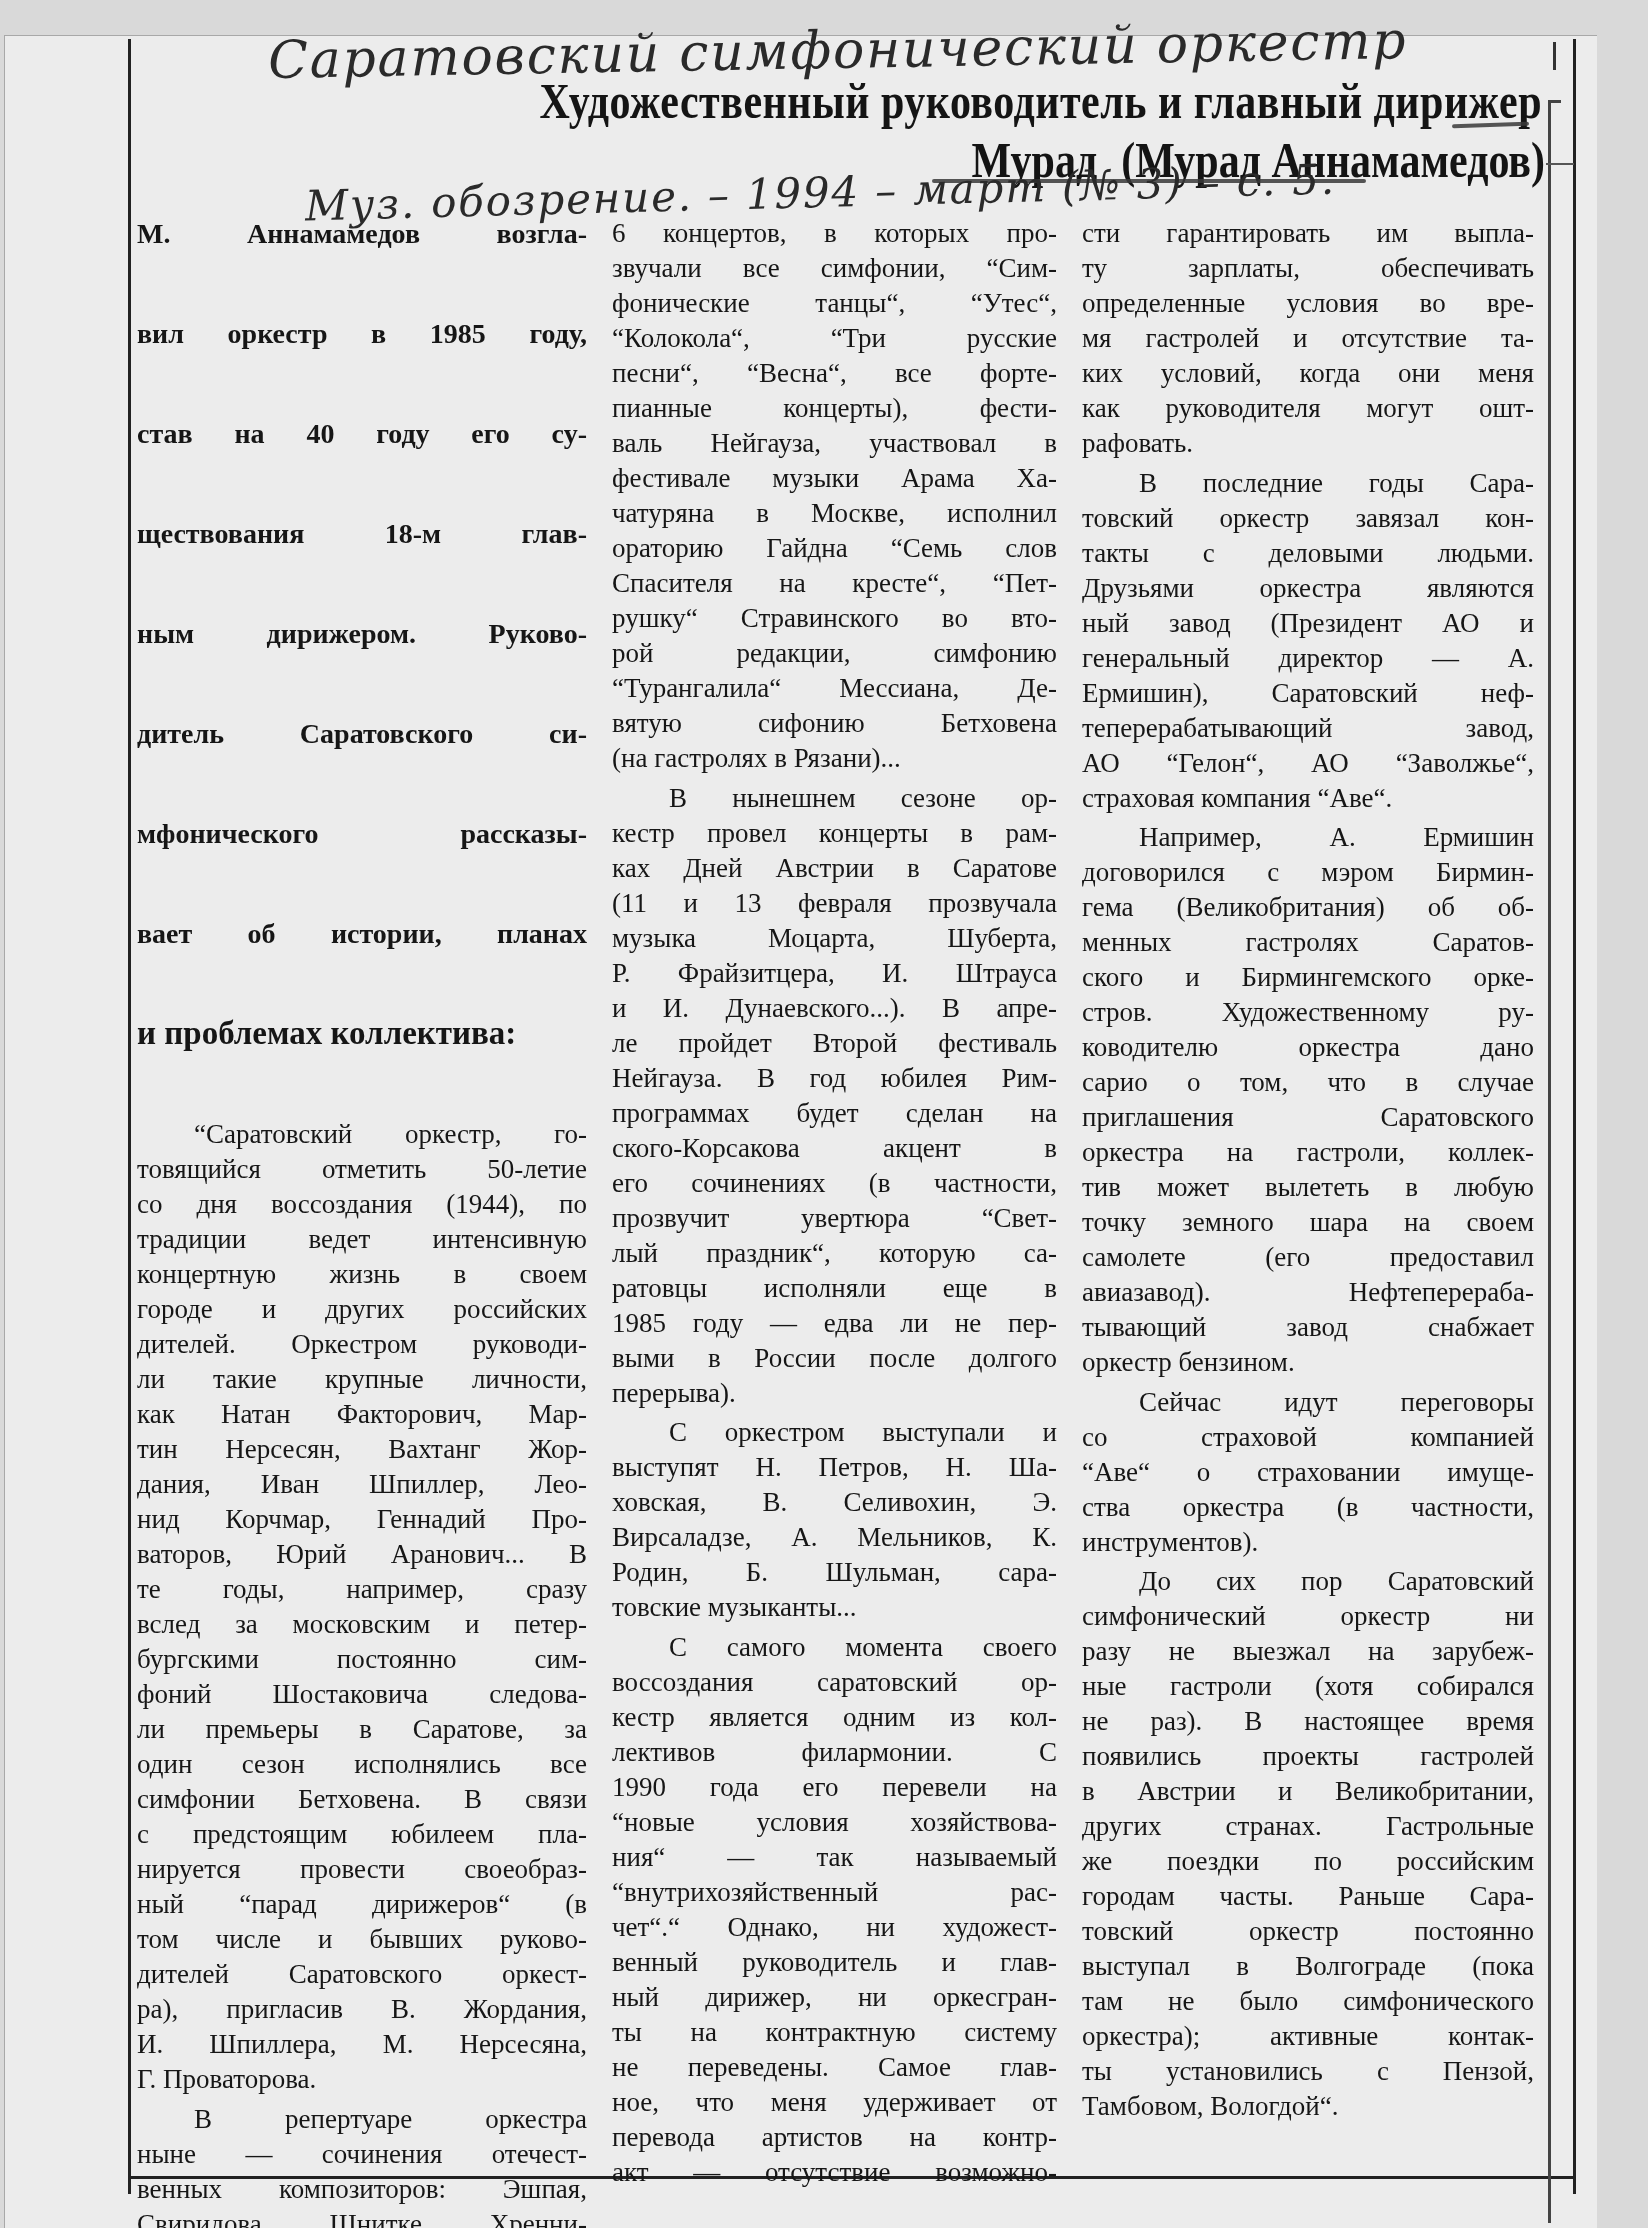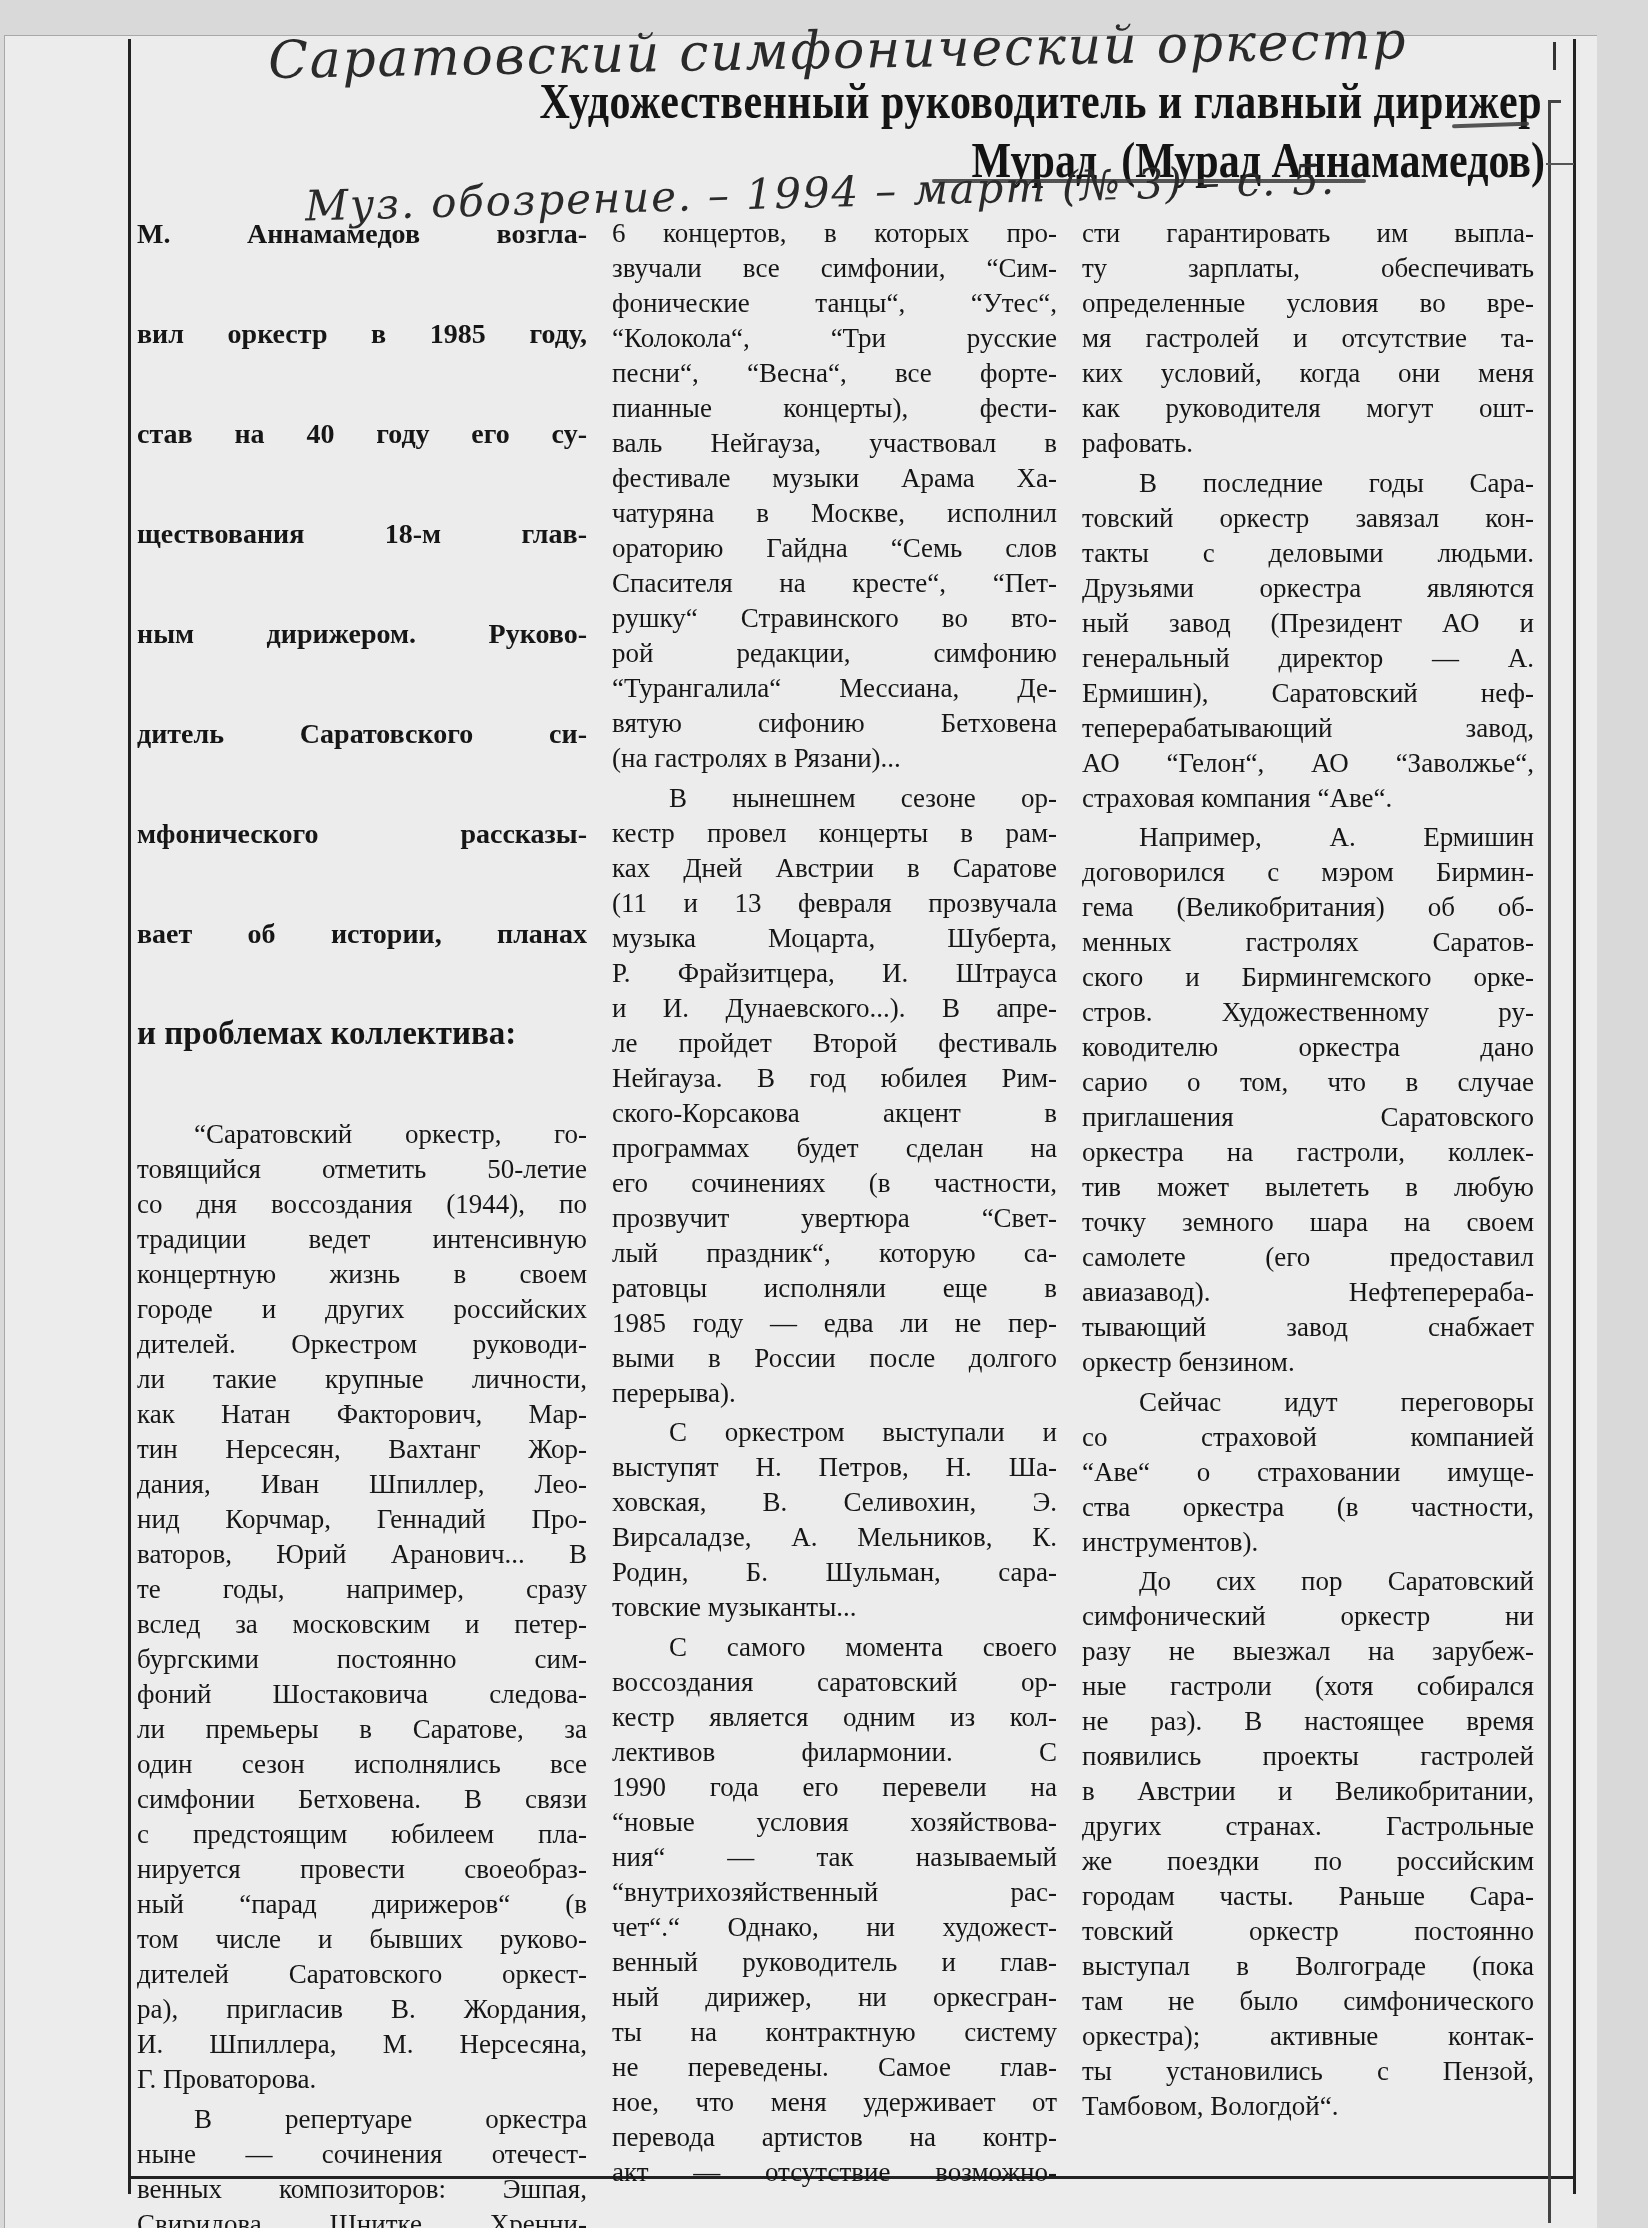--- a/index.html
+++ b/index.html
@@ -160,22 +160,22 @@
       <span class="line last">(на гастролях в Рязани)...</span>
       <span class="line ind pgap">В нынешнем сезоне ор-</span>
       <span class="line ">кестр провел концерты в рам-</span>
       <span class="line ">ках Дней Австрии в Саратове</span>
       <span class="line ">(11 и 13 февраля прозвучала</span>
       <span class="line ">музыка Моцарта, Шуберта,</span>
       <span class="line ">Р. Фрайзитцера, И. Штрауса</span>
       <span class="line ">и И. Дунаевского...). В апре-</span>
       <span class="line ">ле пройдет Второй фестиваль</span>
       <span class="line ">Нейгауза. В год юбилея Рим-</span>
+      <span class="line ">программах будет сделан на</span>
       <span class="line ">ского-Корсакова акцент в</span>
-      <span class="line ">программах будет сделан на</span>
       <span class="line ">его сочинениях (в частности,</span>
       <span class="line ">прозвучит увертюра “Свет-</span>
       <span class="line ">лый праздник“, которую са-</span>
       <span class="line ">ратовцы исполняли еще в</span>
       <span class="line ">1985 году — едва ли не пер-</span>
       <span class="line ">выми в России после долгого</span>
       <span class="line last">перерыва).</span>
       <span class="line ind pgap">С оркестром выступали и</span>
       <span class="line ">выступят Н. Петров, Н. Ша-</span>
       <span class="line ">ховская, В. Селивохин, Э.</span>

